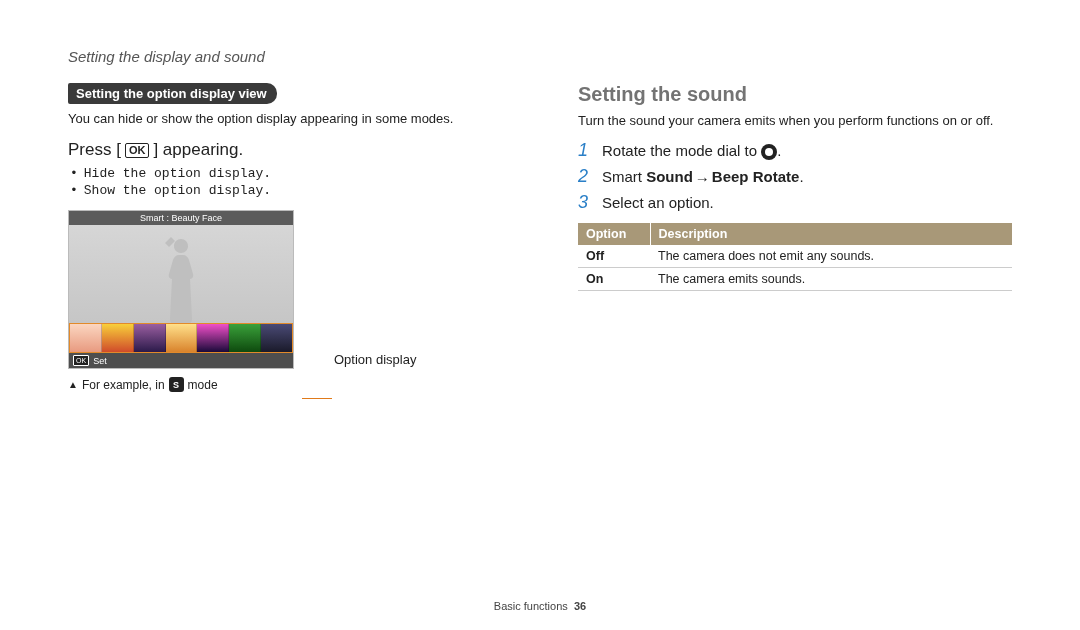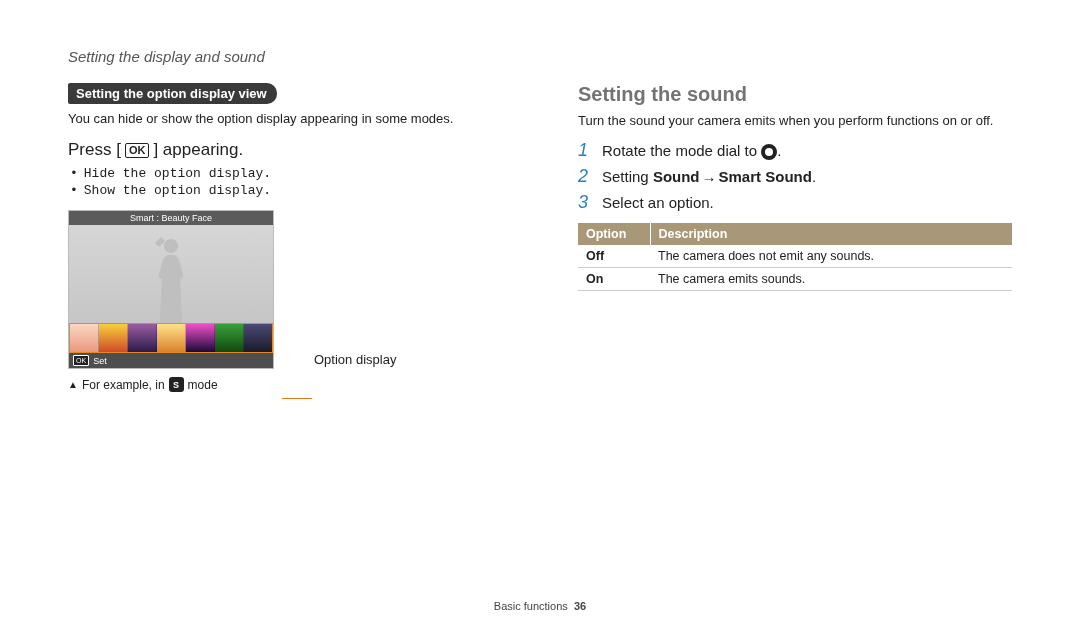--- a/index.html
+++ b/index.html
@@ -10,21 +10,21 @@
   .col { flex: 1; min-width: 0; }
   .section-pill { display: inline-block; background: #3a3a3a; color: #fff; font-weight: 600; font-size: 13px; padding: 3px 10px 3px 8px; border-radius: 2px 10px 10px 2px; margin-bottom: 6px; }
   .body-text { font-size: 13px; line-height: 1.4; margin-bottom: 4px; }
   .press-line { font-size: 17px; margin: 12px 0 6px 0; display: flex; align-items: center; gap: 4px; }
   .ok-glyph { display: inline-block; border: 1.5px solid #222; border-radius: 2px; font-size: 11px; font-weight: 700; padding: 0 3px; line-height: 13px; }
   .bullets { list-style: none; font-size: 13px; margin-left: 2px; margin-bottom: 12px; font-family: Liberation Mono, monospace; }
   .bullets li::before { content: "•"; margin-right: 6px; }
   .bullets li { margin-bottom: 2px; }
 
   .screenshot-row { display: flex; align-items: center; gap: 8px; margin-bottom: 8px; }
-  .screenshot { width: 206px; border: 1px solid #bbb; background: #e9e9e9; }
+  .screenshot { width: 226px; border: 1px solid #bbb; background: #e9e9e9; }
   .ss-header { background: #5b5b5b; color: #fff; font-size: 9px; text-align: center; padding: 2px 0; }
   .ss-body { height: 98px; background: linear-gradient(#d6d6d6, #c6c6c6); position: relative; overflow: hidden; }
   .silhouette { position: absolute; left: 50%; top: 6px; transform: translateX(-50%); }
   .thumbs { display: flex; border: 1px solid #e28a2a; }
   .thumb { flex: 1; height: 28px; border-right: 1px solid rgba(0,0,0,0.2); }
   .thumb:last-child { border-right: none; }
   .t1 { background: linear-gradient(#fbd6c0, #e89a80); }
   .t2 { background: linear-gradient(#f8cf3a, #d04b2a); }
   .t3 { background: linear-gradient(#9a5ea0, #2b1a4a); }
   .t4 { background: linear-gradient(#ffe08a, #d9832c); }
@@ -132,21 +132,21 @@
       <ol class="steps">
         <li>
           <span class="step-num">1</span>
           <span>
             <span>Rotate the mode dial to </span><span class="gear-icon"></span><span>.</span>
           </span>
         </li>
         <li>
           <span class="step-num">2</span>
           <span>
-            <span>Setting </span><b>Sound</b><span class="arrow">→</span><b>Smart Sound</b><span>.</span>
+            <span>Smart </span><b>Sound</b><span class="arrow">→</span><b>Beep Rotate</b><span>.</span>
           </span>
         </li>
         <li>
           <span class="step-num">3</span>
           <span>Select an option.</span>
         </li>
       </ol>
 
       <table class="opt-table">
         <thead>

